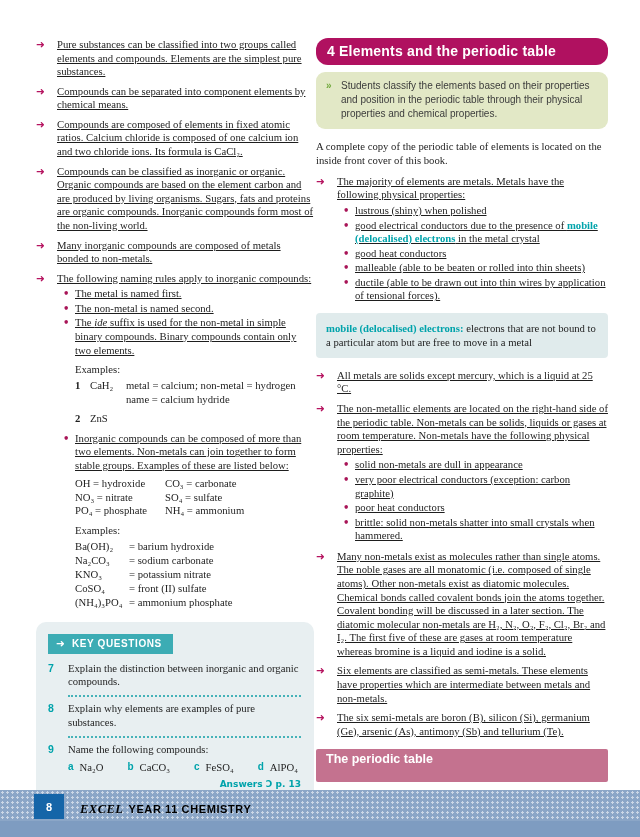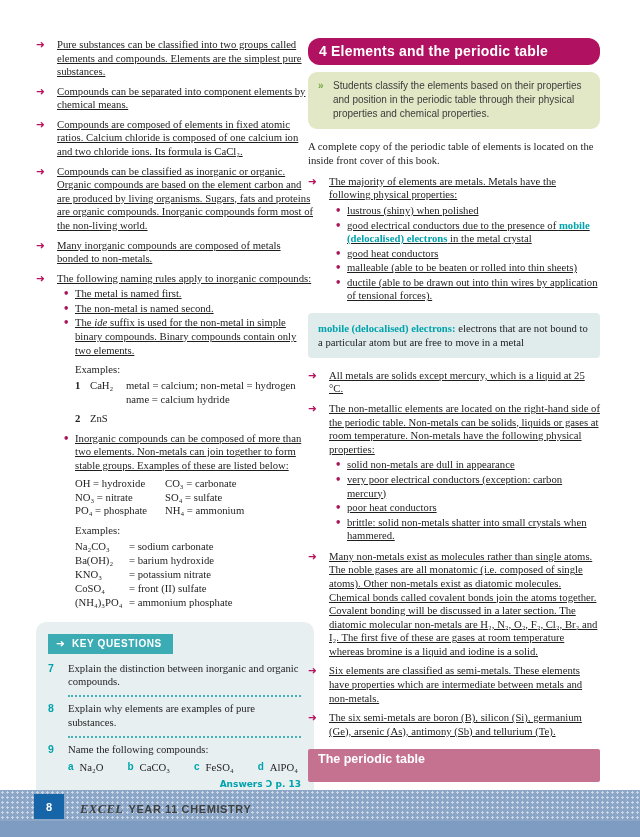--- a/index.html
+++ b/index.html
@@ -3,21 +3,21 @@
 <meta charset="utf-8">
 <style>
   * { margin:0; padding:0; box-sizing:border-box; }
   html,body { background:#ffffff; }
   .page {
     position:relative; width:640px; height:837px; background:#ffffff;
     font-family:"Liberation Serif", serif; color:#1e1e1e; overflow:hidden;
   }
   .col { position:absolute; top:38px; }
   .col-left  { left:36px;  width:278px; }
-  .col-right { left:308px; width:292px; }
+  .col-right { left:316px; width:292px; }
 
   .li-text, .plain { font-size:10.7px; line-height:1.27;text-decoration:underline; }
   .arrow-li { display:flex; margin-bottom:6px; }
   .arrow {
     flex:none; width:21px; color:#b5135f; font-weight:bold;
     font-family:"DejaVu Sans", sans-serif; font-size:10.5px; line-height:1.3;
   }
   .dot-li { display:flex; margin:1px 0 1px 6px; }
   .dot {
     flex:none; width:12px; color:#a81457; font-weight:bold;
@@ -93,21 +93,21 @@
     position:absolute; top:0; left:0; width:640px; height:31px;
     background-color:#8ba6c7;
     background-image:radial-gradient(rgba(255,255,255,0.55) 1px, transparent 1.3px);
     background-size:5px 5px;
   }
   .page-box {
     position:absolute; top:4px; left:34px; width:30px; height:25px; background:#1565a8;
     color:#ffffff; display:flex; align-items:center; justify-content:center;
     font-family:"Liberation Sans", sans-serif; font-weight:bold; font-size:11px;
   }
-  .footer-title { position:absolute; top:9px; left:80px; color:#404040; white-space:nowrap; }
+  .footer-title { position:absolute; top:9px; left:80px; color:#000000; white-space:nowrap; }
   .footer-series {
     font-family:"Liberation Serif", serif; font-style:italic; font-weight:bold;
     font-size:12.5px; letter-spacing:0.5px;
   }
   .footer-book {
     font-family:"Liberation Sans", sans-serif; font-weight:bold;
     font-size:11px; letter-spacing:0.6px; margin-left:5px;
   }
 </style>
 </head>
@@ -181,26 +181,26 @@
             <span>CO₃ = carbonate</span>
             <span>NO₃ = nitrate</span>
             <span>SO₄ = sulfate</span>
             <span>PO₄ = phosphate</span>
             <span>NH₄ = ammonium</span>
           </div>
 
           <div class="ex-label">Examples:</div>
 
           <div class="cmp-row">
+            <span class="f">Ba(OH)₂</span>
+            <span>= barium hydroxide</span>
+          </div>
+          <div class="cmp-row">
             <span class="f">Na₂CO₃</span>
             <span>= sodium carbonate</span>
-          </div>
-          <div class="cmp-row">
-            <span class="f">Ba(OH)₂</span>
-            <span>= barium hydroxide</span>
           </div>
           <div class="cmp-row">
             <span class="f">KNO₃</span>
             <span>= potassium nitrate</span>
           </div>
           <div class="cmp-row">
             <span class="f">CoSO₄</span>
             <span>= front (II) sulfate</span>
           </div>
           <div class="cmp-row">
@@ -302,21 +302,21 @@
       <span class="arrow">➜</span>
       <div>
         <div class="li-text">The non-metallic elements are located on the right-hand side of the periodic table. Non-metals can be solids, liquids or gases at room temperature. Non-metals have the following physical properties:</div>
         <div class="nested">
           <div class="dot-li">
             <span class="dot">•</span>
             <div class="li-text">solid non-metals are dull in appearance</div>
           </div>
           <div class="dot-li">
             <span class="dot">•</span>
-            <div class="li-text">very poor electrical conductors (exception: carbon mercury)</div>
+            <div class="li-text">very poor electrical conductors (exception: carbon graphite)</div>
           </div>
           <div class="dot-li">
             <span class="dot">•</span>
             <div class="li-text">poor heat conductors</div>
           </div>
           <div class="dot-li">
             <span class="dot">•</span>
             <div class="li-text">brittle: solid non-metals shatter into small crystals when hammered.</div>
           </div>
         </div>

